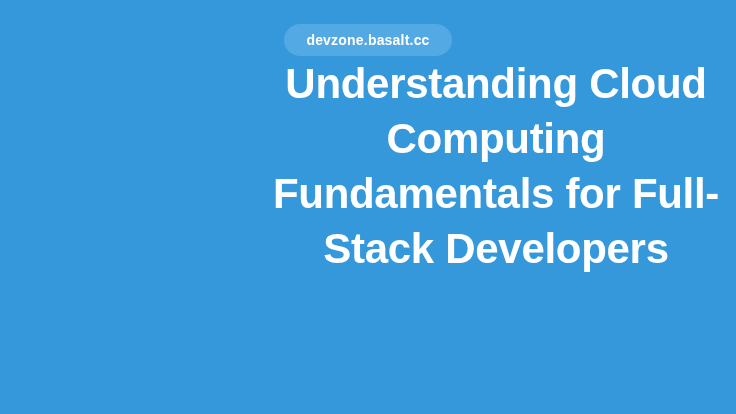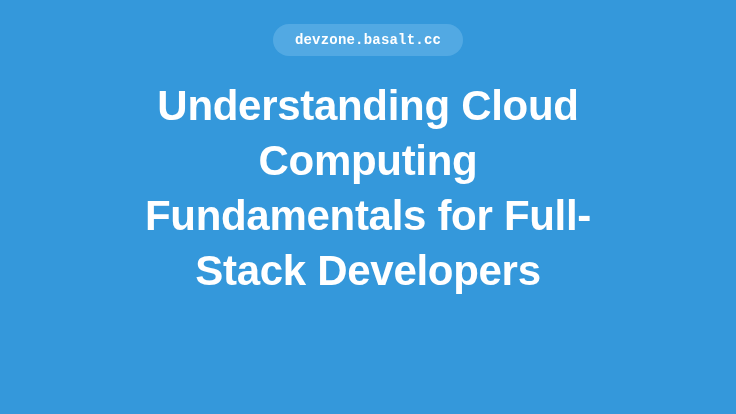--- a/index.html
+++ b/index.html
@@ -30,35 +30,34 @@
   #site-badge {
     display: inline-flex;
     align-items: center;
     justify-content: center;
     box-sizing: border-box;
     height: 28px;
     padding: 16px 22px;
     border-radius: 999px;
     background: #52a9e3;
     color: #ffffff;
-    font-family: Liberation Mono, monospace;
+    font-family: Liberation Sans, sans-serif;
     font-size: 14px;
     font-weight: bold;
     letter-spacing: 0.2px;
     line-height: 1;
     white-space: nowrap;
     user-select: none;
   }
 
   #title-block {
     width: 100%;
     display: flex;
     align-items: flex-start;
-    justify-content: center;
-    margin-top: 22px;
+    justify-content: flex-end;
   }
 
   #page-title {
     margin: 0;
     max-width: 480px;
     color: #ffffff;
     font-family: "Liberation Sans", sans-serif;
     font-size: 42px;
     font-weight: bold;
     line-height: 55px;

